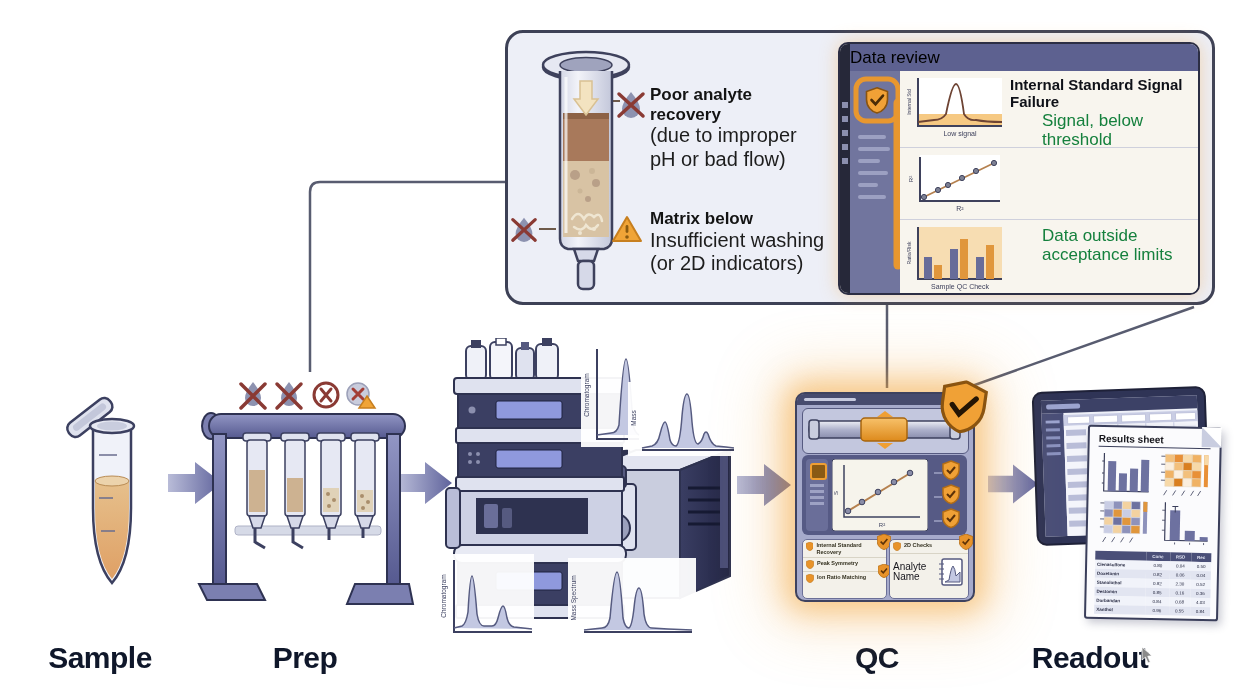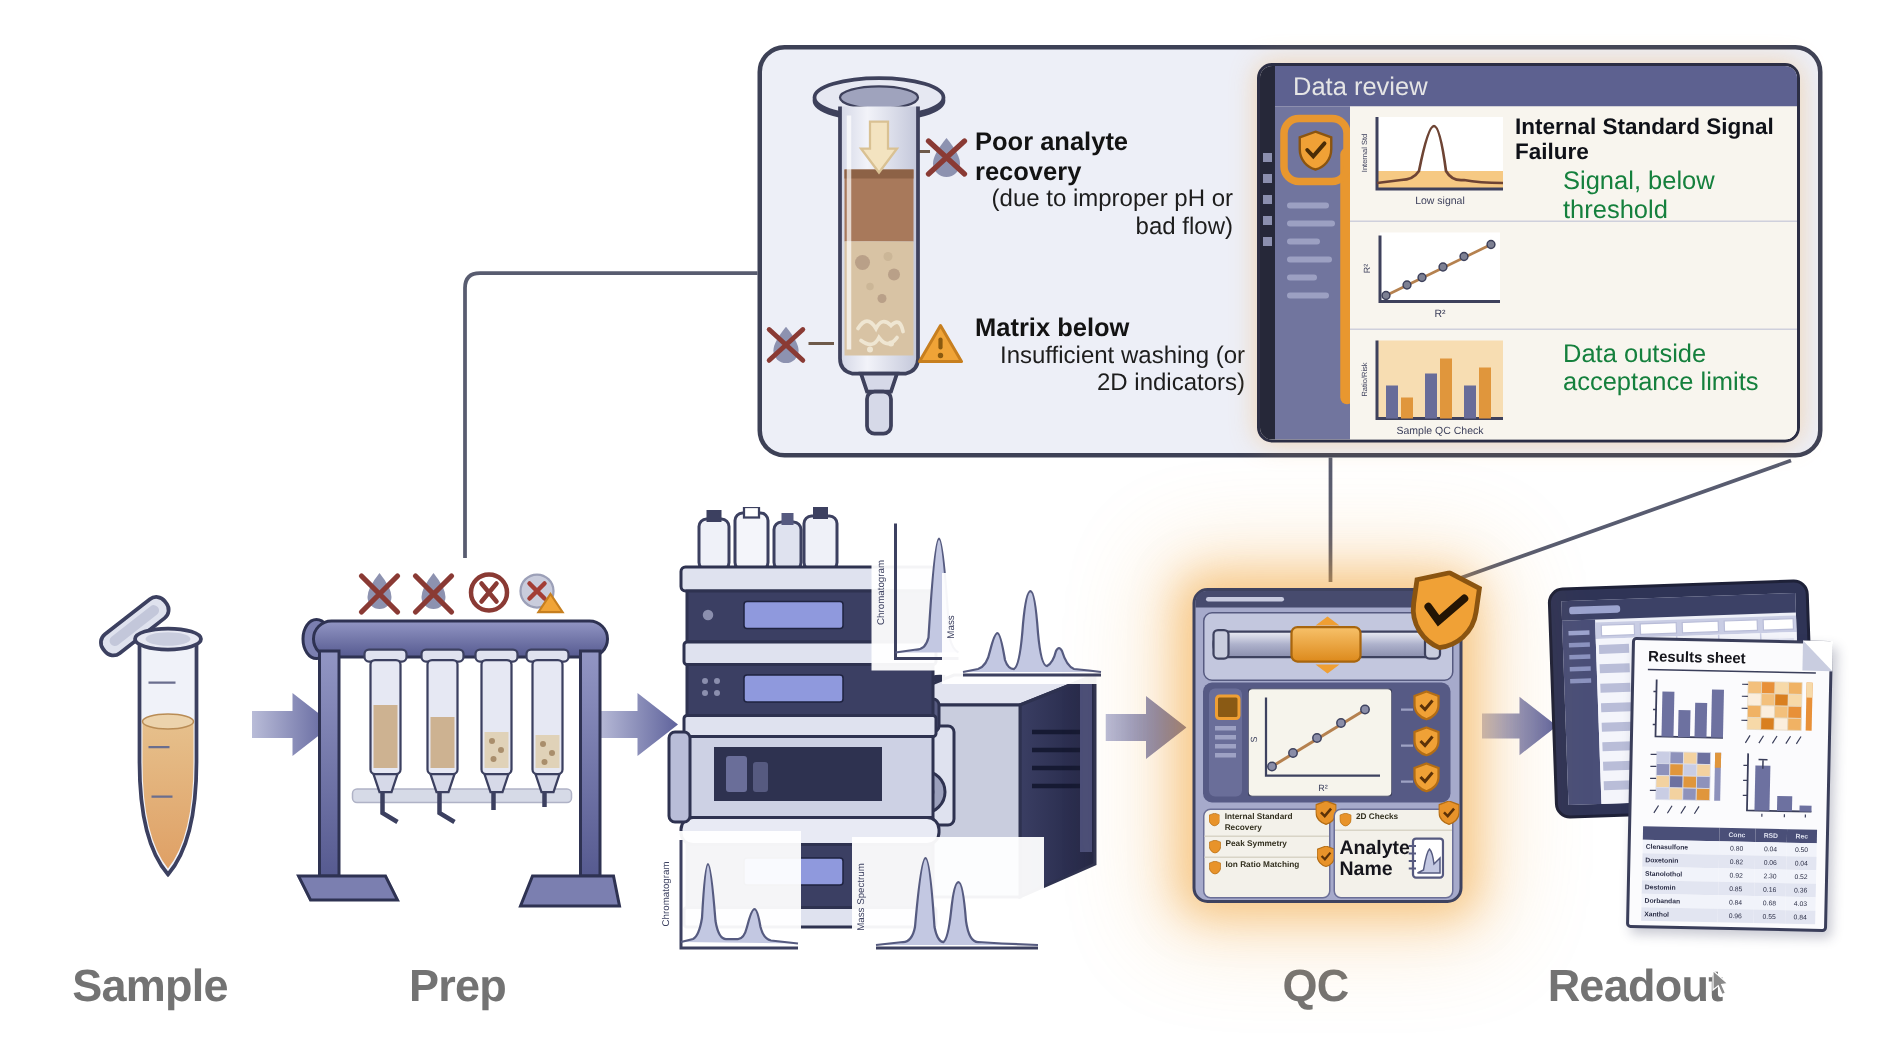--- a/index.html
+++ b/index.html
@@ -1,52 +1,52 @@
 <!DOCTYPE html>
 <html><head>
 <meta charset="utf-8">
 <style>
   html,body{margin:0;padding:0;background:#fff;}
   #canvas{position:relative;width:1251px;height:697px;background:#ffffff;
           font-family:"Liberation Sans",sans-serif;overflow:hidden;}
   .abs{position:absolute;}
   svg text{font-family:"Liberation Sans",sans-serif;}
-  .stage-label{position:absolute;top:641px;font-weight:bold;font-size:30px;color:#737373;
+  .stage-label{position:absolute;top:641px;font-weight:bold;font-size:30px;color:#0f172a;
                text-align:center;letter-spacing:-0.5px;}
   
   .bubble{left:505px;top:30px;width:710px;height:275px;background:#edeff7;
           border:3px solid #3d4156;border-radius:18px;z-index:10;box-sizing:border-box;}
   .anno-title{font-weight:bold;font-size:17px;color:#131313;line-height:1.15;}
-  .anno-desc{font-size:16px;color:#1d1d1d;line-height:1.18;text-align:right;}
+  .anno-desc{font-size:20px;color:#1d1d1d;line-height:1.18;}
   
   .dr-panel{left:330px;top:9px;width:362px;height:253px;background:#f8f5ee;
             border:2px solid #2c2e44;border-radius:10px;overflow:hidden;box-sizing:border-box;
             box-shadow:0 0 18px rgba(243,178,92,.45);}
   .dr-strip{position:absolute;left:0;top:0;width:10px;height:100%;background:#262839;}
   .dr-header{position:absolute;left:10px;top:0;right:0;height:27px;background:#5d6190;
-             color:#e5e5e5;font-size:17px;line-height:27px;padding-left:12px;}
+             color:#000000;font-size:17px;line-height:27px;}
   .dr-side{position:absolute;left:10px;top:27px;width:50px;bottom:0;background:#71759e;}
   .dr-content{position:absolute;left:60px;top:27px;right:0;bottom:0;background:#f8f5ee;}
   .dr-row{position:absolute;left:0;right:0;display:flex;align-items:flex-start;}
   .dr-row + .dr-row{border-top:1px solid #cfd0dc;}
   .dr-texts{padding-top:6px;}
   .dr-title{font-weight:bold;font-size:15px;color:#0f1118;line-height:1.12;}
   .dr-desc{font-size:17px;color:#15803d;line-height:1.14;margin-left:32px;}
   .dr-line{position:absolute;left:8px;height:4px;border-radius:2px;background:#9ca0c2;}
   .dr-sq{position:absolute;left:2px;width:6px;height:6px;background:#8b8fae;}
   
   .qc-window{left:795px;top:392px;width:180px;height:210px;background:#a6aacb;
              border:2.5px solid #3e425f;border-radius:10px;box-sizing:border-box;z-index:6;
              box-shadow:0 0 28px 10px rgba(243,166,60,.5),0 0 60px 24px rgba(243,166,60,.25);}
   .qc-titlebar{position:absolute;left:0;top:0;right:0;height:11px;background:#474b6e;
                border-radius:7px 7px 0 0;}
   .qc-card{position:absolute;background:#f3f1ea;border:1px solid #6b6f97;border-radius:5px;}
   .qc-check-row{display:flex;align-items:flex-start;gap:3px;padding:2px 3px;}
   .qc-check-text{font-size:5.5px;font-weight:bold;color:#33301f;line-height:1.2;}
-  .qc-analyte{font-weight:bold;font-size:13px;color:#15151c;line-height:1.05;}
+  .qc-analyte{font-weight:normal;font-size:10px;color:#15151c;line-height:1.05;}
   
   .doc{left:1086px;top:426px;width:134px;height:194px;background:#fbfbfd;
        border:2px solid #3a3e5a;border-radius:3px;z-index:7;box-sizing:border-box;
        box-shadow:3px 4px 8px rgba(40,44,80,.25);transform:rotate(1.2deg);}
   .doc-fold{position:absolute;right:-2px;top:-2px;width:0;height:0;
             border-left:20px solid #c9cde0;border-top:20px solid #ffffff;}
   .doc-title{position:absolute;left:9px;top:6px;font-weight:bold;font-size:10px;color:#16161c;
              border-bottom:1px solid #3a3e5a;padding-bottom:2px;width:112px;}
   .doc-table{position:absolute;left:8px;top:124px;width:116px;border-collapse:collapse;}
   .doc-table th{background:#4a4f78;color:#dfe2f0;font-size:4.5px;font-weight:bold;

